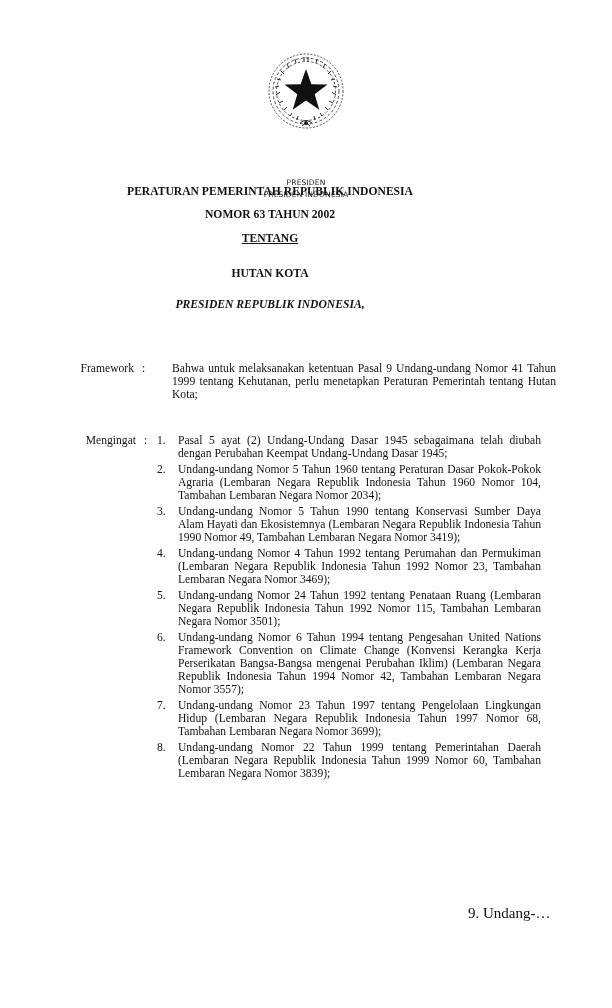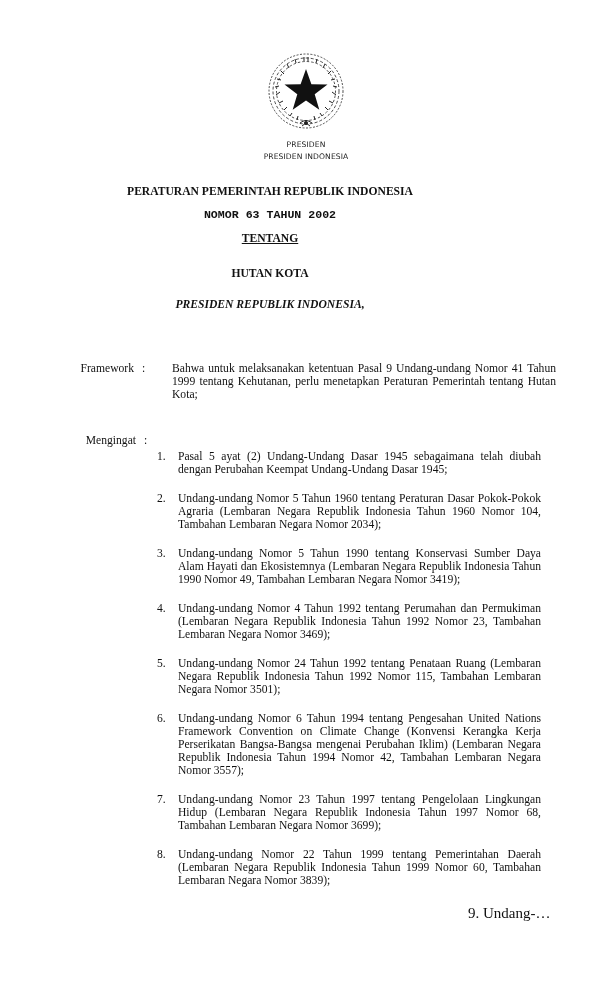--- a/index.html
+++ b/index.html
@@ -24,35 +24,36 @@
     }
     .emblem-caption {
       position: absolute;
       left: 0;
       width: 612px;
       text-align: center;
       font-family: "DejaVu Sans", "Liberation Sans", sans-serif;
       font-size: 7.6px;
       letter-spacing: 0.1px;
       color: #222;
+      margin-top: 38px;
     }
     .cap1 { top: 140px; }
     .cap2 { top: 152px; }
 
     .title-line {
       position: absolute;
       left: 0;
       width: 540px;
       text-align: center;
       font-weight: bold;
       font-size: 11.6px;
       color: #111;
     }
     .t1 { top: 185px; }
-    .t2 { top: 208px; font-family: Liberation Mono, monospace; }
+    .t2 { top: 208px; }
     .t3 { top: 232px; text-decoration: underline; }
     .t4 { top: 255px; margin-top: 12px; }
     .t5 { top: 298px; font-style: italic; }
 
     .section {
       position: absolute;
       left: 0;
       width: 612px;
       font-size: 11.6px;
       line-height: 13px;
@@ -95,21 +96,20 @@
       text-align: justify;
       text-align-last: left;
     }
     .list-num {
       position: absolute;
       left: 0;
       top: 0;
     }
     .list-text {
       display: block;
-      margin-top: 16px;
     }
 
     .continuation {
       position: absolute;
       top: 905px;
       left: 468px;
       font-size: 15px;
     }
   </style>
 </head>

